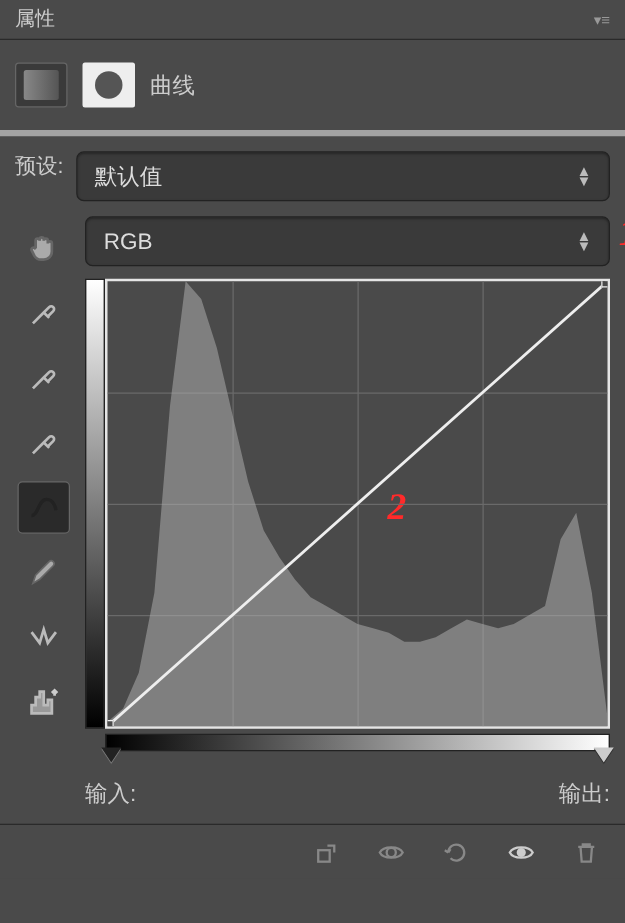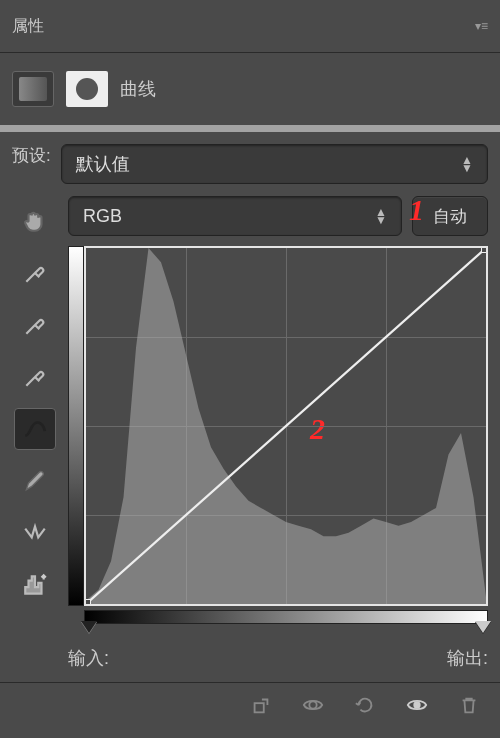--- a/index.html
+++ b/index.html
@@ -11,31 +11,31 @@
     color: #ccc;
     overflow: hidden;
   }
   .panel-header {
     background: #4a4a4a;
     border-bottom: 1px solid #2a2a2a;
     padding: 6px 12px;
     display: flex;
     align-items: center;
     justify-content: space-between;
-    height: 53px;
+    height: 32px;
   }
   .panel-title { font-size: 16px; color: #ccc; }
   .panel-menu-icon { color: #999; font-size: 12px; user-select:none; }
 
   .sub-header {
     display: flex;
     align-items: center;
     gap: 12px;
     padding: 18px 12px;
-    border-bottom: 7px solid #a3a3a3;
+    border-bottom: 5px solid #a3a3a3;
   }
   .icon-box {
     width: 42px; height: 36px;
     border: 1px solid #666;
     background: #3a3a3a;
     display: flex; align-items: center; justify-content: center;
     border-radius: 3px;
   }
   .curves-glyph {
     width: 28px; height: 24px;
@@ -296,23 +296,20 @@
           </svg>
       </div>
     </div>
 
     <div class="right-side">
       <div class="row" style="margin-bottom:10px">
         <div class="select" style="flex:1;position:relative">
           <span>RGB</span>
           <span class="arrows">▲<br>▼</span>
           <span class="annot" style="right:-8px;top:-4px;transform:translateX(100%)">1</span>
-        </div>
-        <div class="button">
-          <span>自动</span>
         </div>
       </div>
 
       <div class="graph-wrap">
         <div class="y-ramp"></div>
         <div class="graph" id="graph">
 
           <span class="annot" style="left:56%;top:46%">2</span>
         <div class="grid-line-v" style="left: 25%;"></div>
             <div class="grid-line-v" style="left: 50%;"></div>

